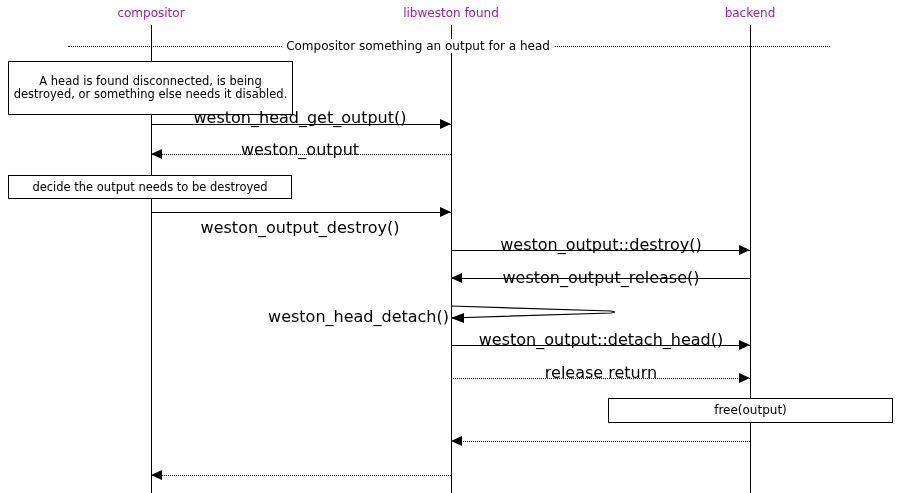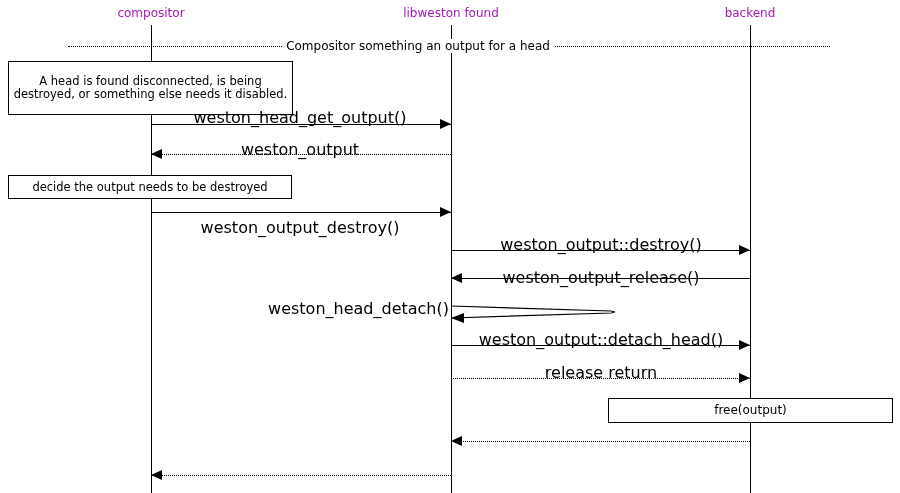--- a/index.html
+++ b/index.html
@@ -85,20 +85,21 @@
   }
   .msg-label {
     position: absolute;
     transform: translateX(-50%);
     font-size: 16px;
     color: #000000;
     white-space: nowrap;
   }
   .msg-label.leftof {
     transform: translateX(-100%);
+    margin-top: 8px;
   }
   .selfloop {
     position: absolute;
   }
   .selfloop svg {
     display: block;
   }
 </style>
 </head>
 <body>

